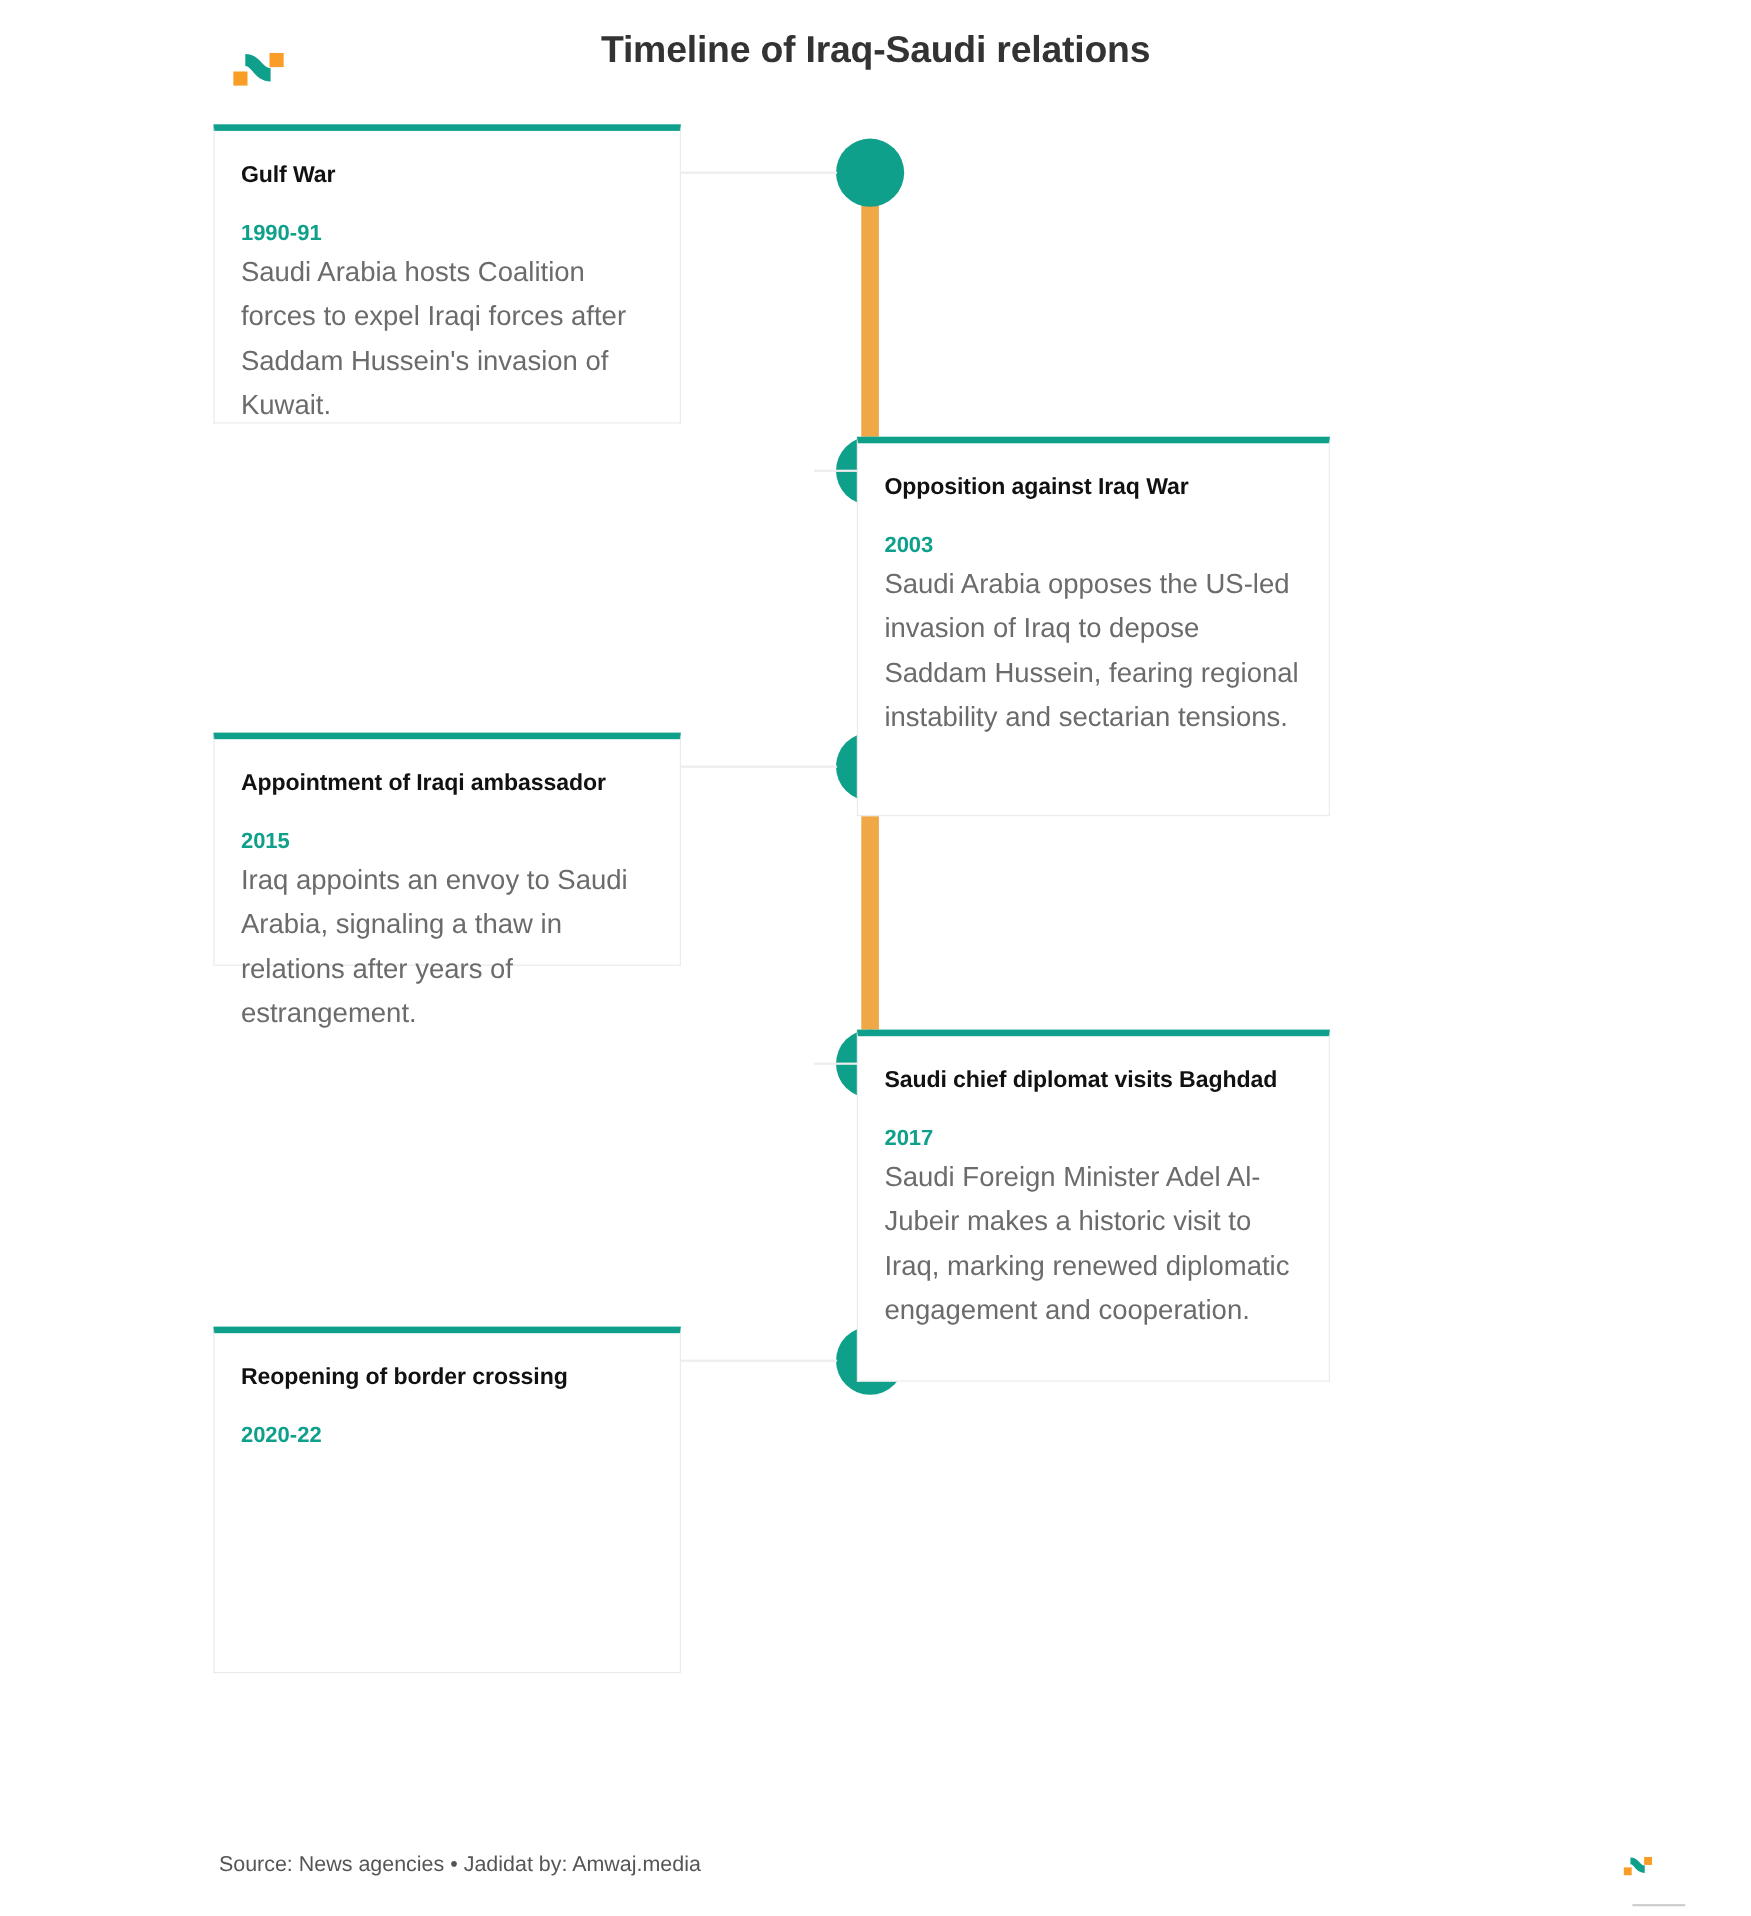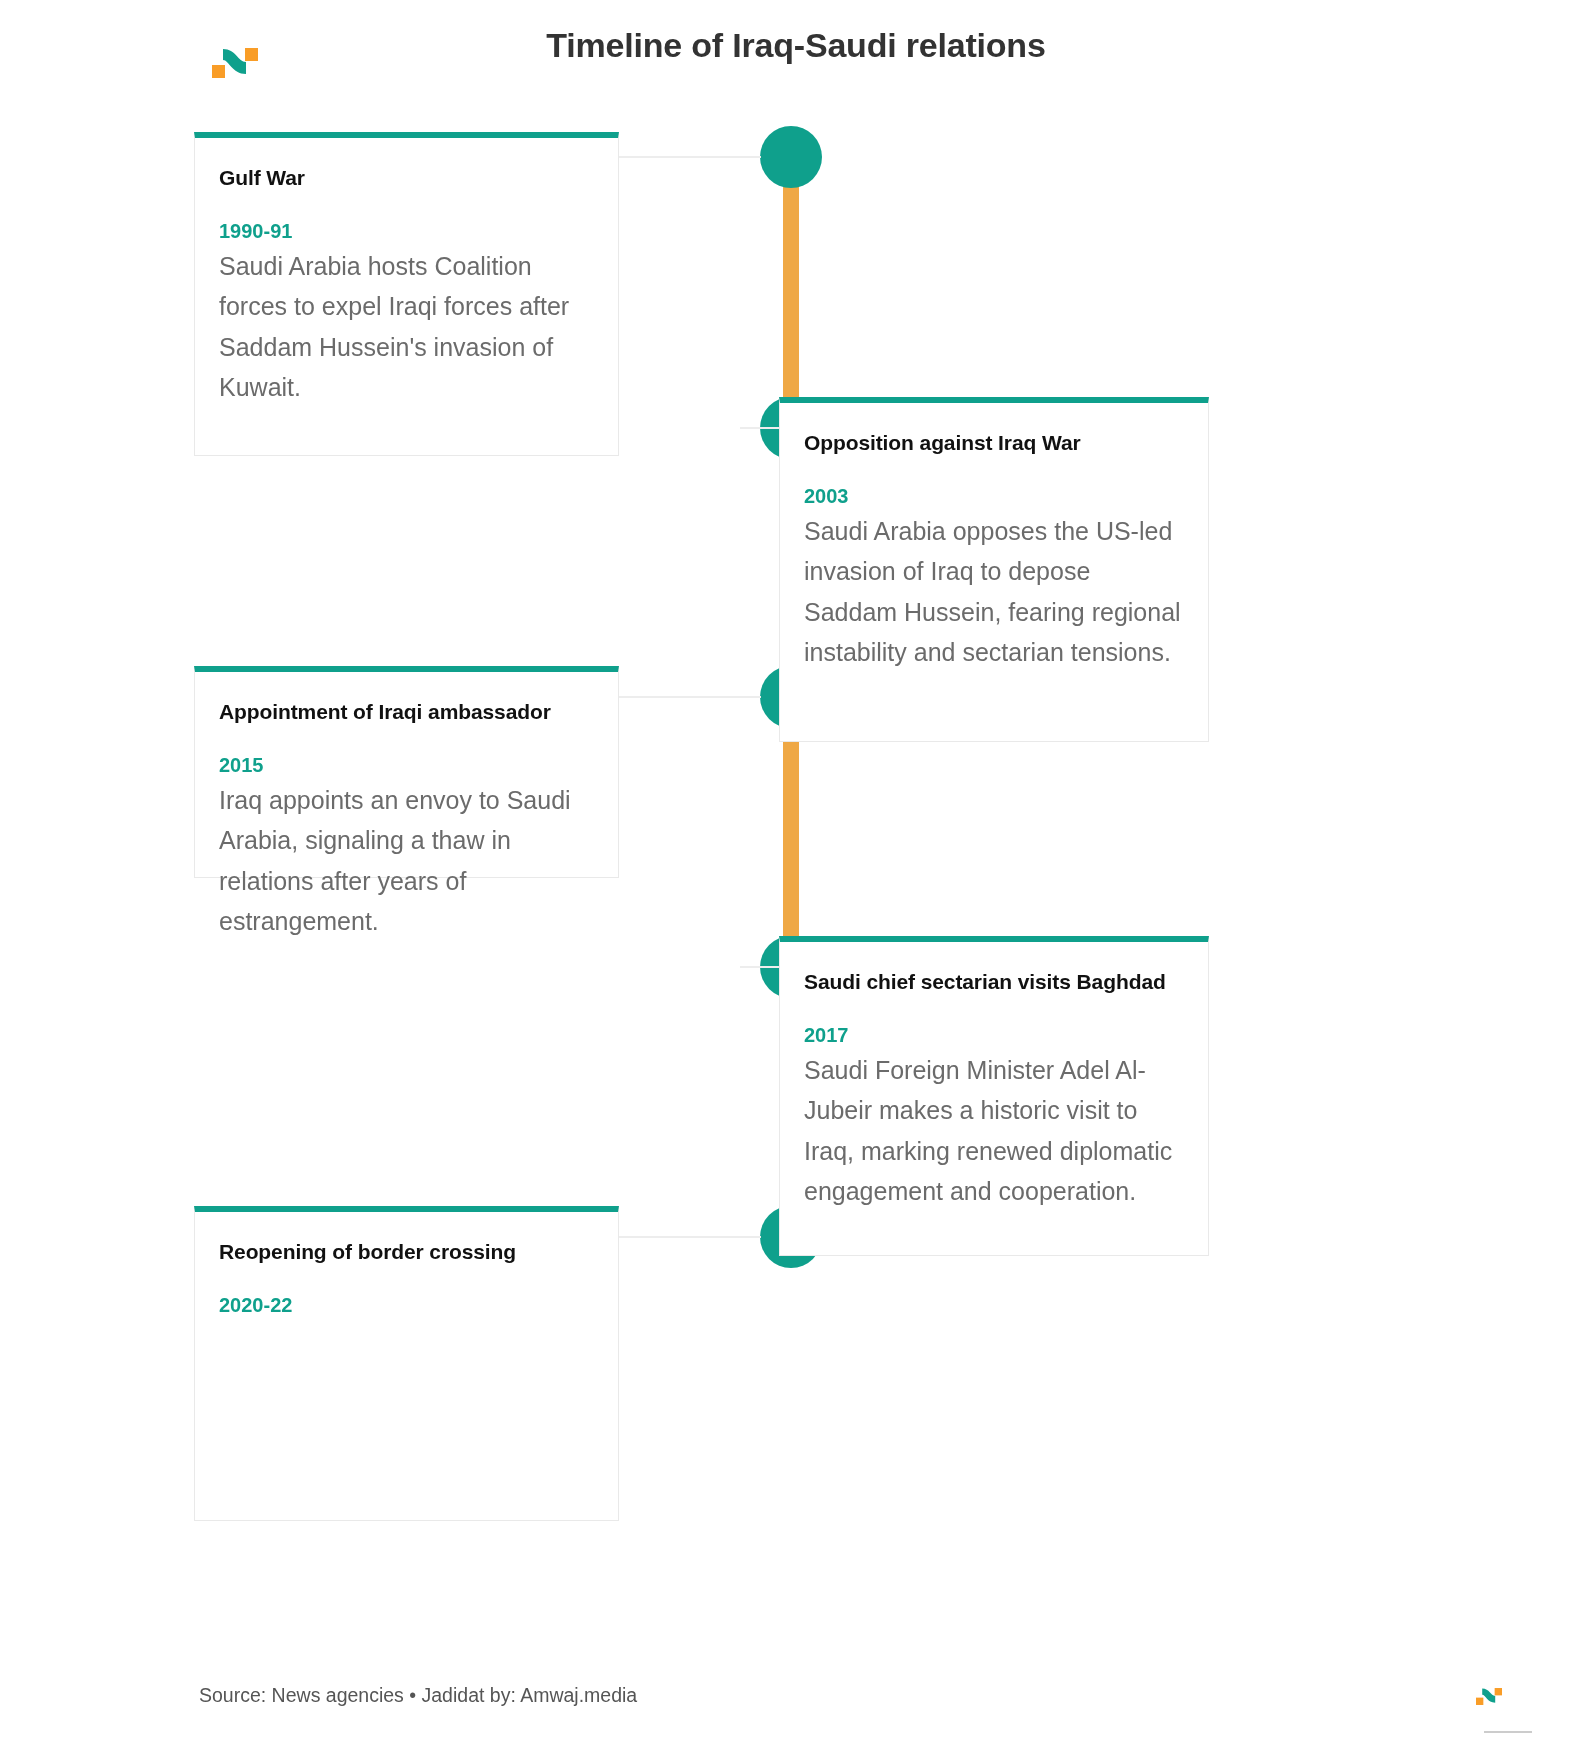--- a/index.html
+++ b/index.html
@@ -146,40 +146,40 @@
 
 <div class="connector" style="left:619px; top:156px; width:142px;"></div>
 <div class="connector" style="left:799px; top:427px; width:-0px; width:-0px;"></div>
 <div class="connector" style="left:799px; top:427px; width:-0px;"></div>
 <div class="connector" style="left:820px; top:427px; width:-41px;"></div>
 <div class="connector" style="left:740px; top:427px; width:40px;"></div>
 <div class="connector" style="left:619px; top:696px; width:142px;"></div>
 <div class="connector" style="left:740px; top:966px; width:40px;"></div>
 <div class="connector" style="left:619px; top:1236px; width:142px;"></div>
 
-<div class="card left" style="top:132px; height:324px;">
+<div class="card left" style="top:113px; height:272px;">
   <div class="card-title">Gulf War</div>
   <div class="card-date">1990-91</div>
   <div class="card-body">Saudi Arabia hosts Coalition forces to expel Iraqi forces after Saddam Hussein's invasion of Kuwait.</div>
 </div>
 
 <div class="card right" style="top:397px; height:345px;">
   <div class="card-title">Opposition against Iraq War</div>
   <div class="card-date">2003</div>
   <div class="card-body">Saudi Arabia opposes the US-led invasion of Iraq to depose Saddam Hussein, fearing regional instability and sectarian tensions.</div>
 </div>
 
 <div class="card left" style="top:666px; height:212px;">
   <div class="card-title">Appointment of Iraqi ambassador</div>
   <div class="card-date">2015</div>
   <div class="card-body">Iraq appoints an envoy to Saudi Arabia, signaling a thaw in relations after years of estrangement.</div>
 </div>
 
 <div class="card right" style="top:936px; height:320px;">
-  <div class="card-title">Saudi chief sectarian visits Baghdad</div>
+  <div class="card-title">Saudi chief diplomat visits Baghdad</div>
   <div class="card-date">2017</div>
   <div class="card-body">Saudi Foreign Minister Adel Al-Jubeir makes a historic visit to Iraq, marking renewed diplomatic engagement and cooperation.</div>
 </div>
 
 <div class="card left" style="top:1206px; height:315px;">
   <div class="card-title">Reopening of border crossing</div>
   <div class="card-date">2020-22</div>
 </div>
 
 <div class="footer-source">Source: News agencies • Jadidat by: Amwaj.media</div>

